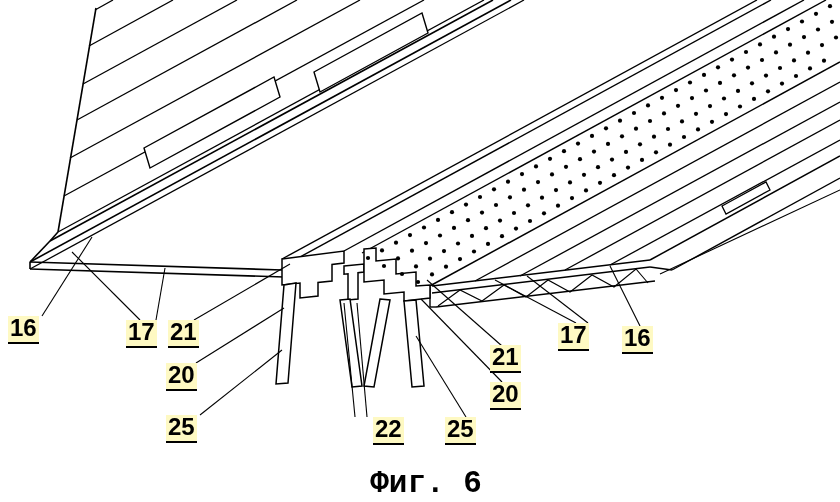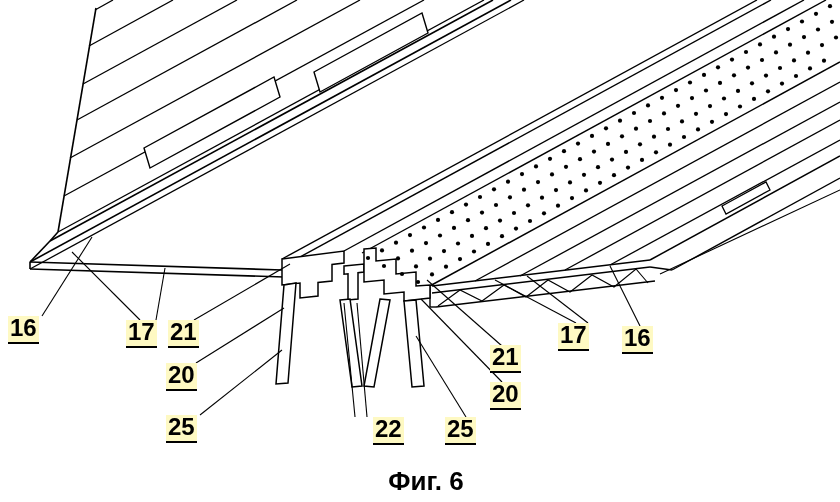--- a/index.html
+++ b/index.html
@@ -20,23 +20,23 @@
     color:#000;
     border-bottom:2.5px solid #000;
     padding:0 2px 2px 2px;
     background:#fef9c3;
   }
   .caption{
     position:absolute;
     left:0;right:0;
     top:466px;
     text-align:center;
-    font-family:Liberation Sans, sans-serif;
+    font-family:Liberation Mono, monospace;
     font-weight:bold;
-    font-size:26px;
+    font-size:31px;
     color:#000;
     margin-left:12px;
   }
 </style>
 </head>
 <body>
 
 <div class="stage">
 
   <svg class="drawing" viewBox="0 0 840 502" xmlns="http://www.w3.org/2000/svg" fill="none" stroke="#000">

